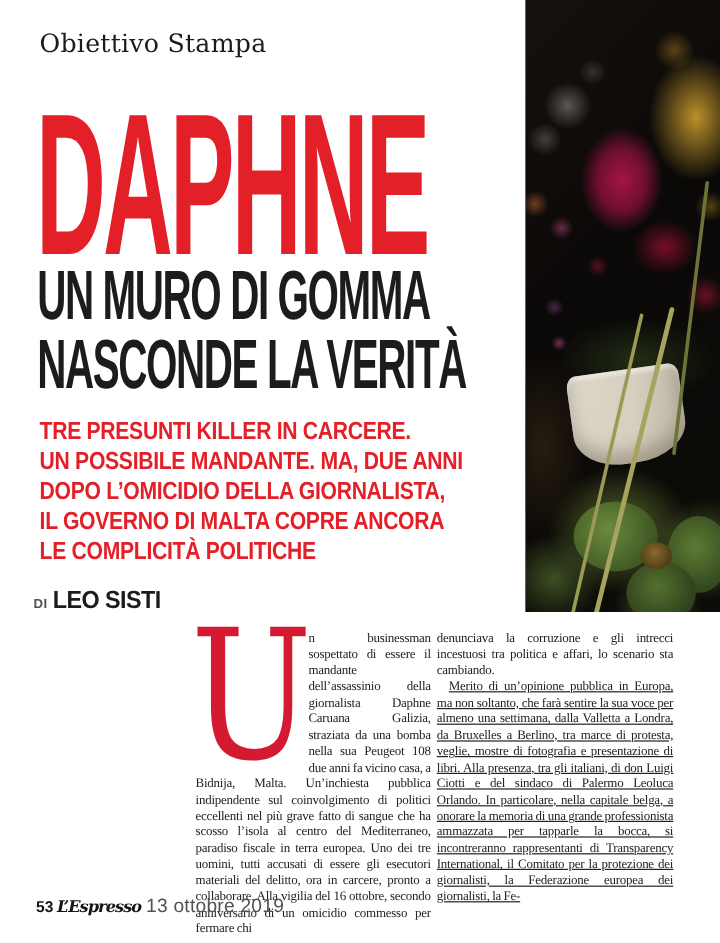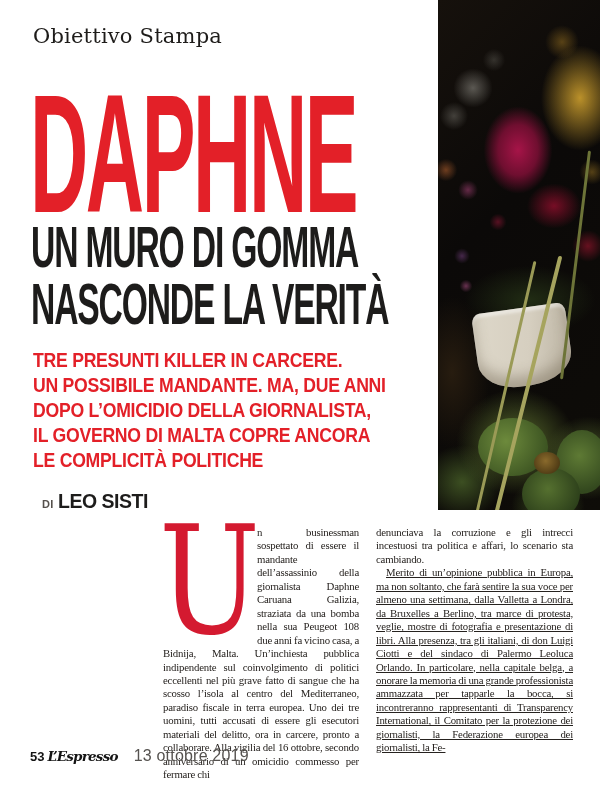--- a/index.html
+++ b/index.html
@@ -30,55 +30,55 @@
   }
   
   .deck{
     position:absolute;left:33px;top:347px;
     font-size:20.5px;line-height:25px;font-weight:800;color:#e32028;
     letter-spacing:-0.3px;white-space:nowrap;
     transform:scaleX(0.86);transform-origin:0 0;
   }
   
   .byline{
-    position:absolute;left:42px;top:489px;white-space:nowrap;
+    position:absolute;left:28px;top:489px;white-space:nowrap;
   }
   .byline .prefix{
     font-size:11px;font-weight:700;color:#55504c;letter-spacing:.3px;
     vertical-align:baseline;margin-right:4px;
   }
   .byline .name{
     font-size:20.5px;font-weight:800;color:#1d1c1b;letter-spacing:-0.5px;
     display:inline-block;transform:scaleX(0.95);transform-origin:0 0;
   }
   
   .col{
     position:absolute;top:526px;
     font-family:"Liberation Serif","DejaVu Serif",serif;
     font-size:10.8px;line-height:13.45px;color:#26221f;
     text-align:justify;letter-spacing:-0.2px;word-spacing:-0.4px;
   }
   .col p{margin:0;}
   .col1{left:163px;width:196px;}
-  .col2{left:376px;width:197px;}
+  .col2{left:364px;width:197px;}
   .col2 .indent{text-indent:10px;text-decoration:underline;}
   .dropcap{
     float:left;width:92px;height:108px;overflow:visible;
     font-family:"DejaVu Serif",serif;font-size:150px;line-height:108px;
     color:#d41a30;margin:1px 6px 0 -4px;
     transform:scaleX(0.80);transform-origin:0 0;
   }
   
   .footer{
     position:absolute;left:30px;top:747px;white-space:nowrap;
   }
   .footer .pagenum{font-size:13px;font-weight:800;color:#141414;margin-right:3px;}
   .footer .maglogo{
     font-family:"DejaVu Serif",serif;font-size:13.5px;font-weight:800;
-    font-style:italic;color:#141414;letter-spacing:-0.8px;margin-right:16px;
+    font-style:italic;color:#141414;letter-spacing:-0.8px;margin-right:4px;
   }
   .footer .issuedate{font-size:16px;color:#55524f;letter-spacing:.2px;}
   
   .photo{
     position:absolute;left:438px;top:0;width:162px;height:510px;
     background-color:#0d0b08;overflow:hidden;
     background-image:
       
       radial-gradient(circle 28px at 35px 88px, rgba(152,150,142,.55), rgba(152,150,142,0) 70%),
       radial-gradient(circle 20px at 16px 116px, rgba(128,126,118,.45), rgba(128,126,118,0) 70%),

